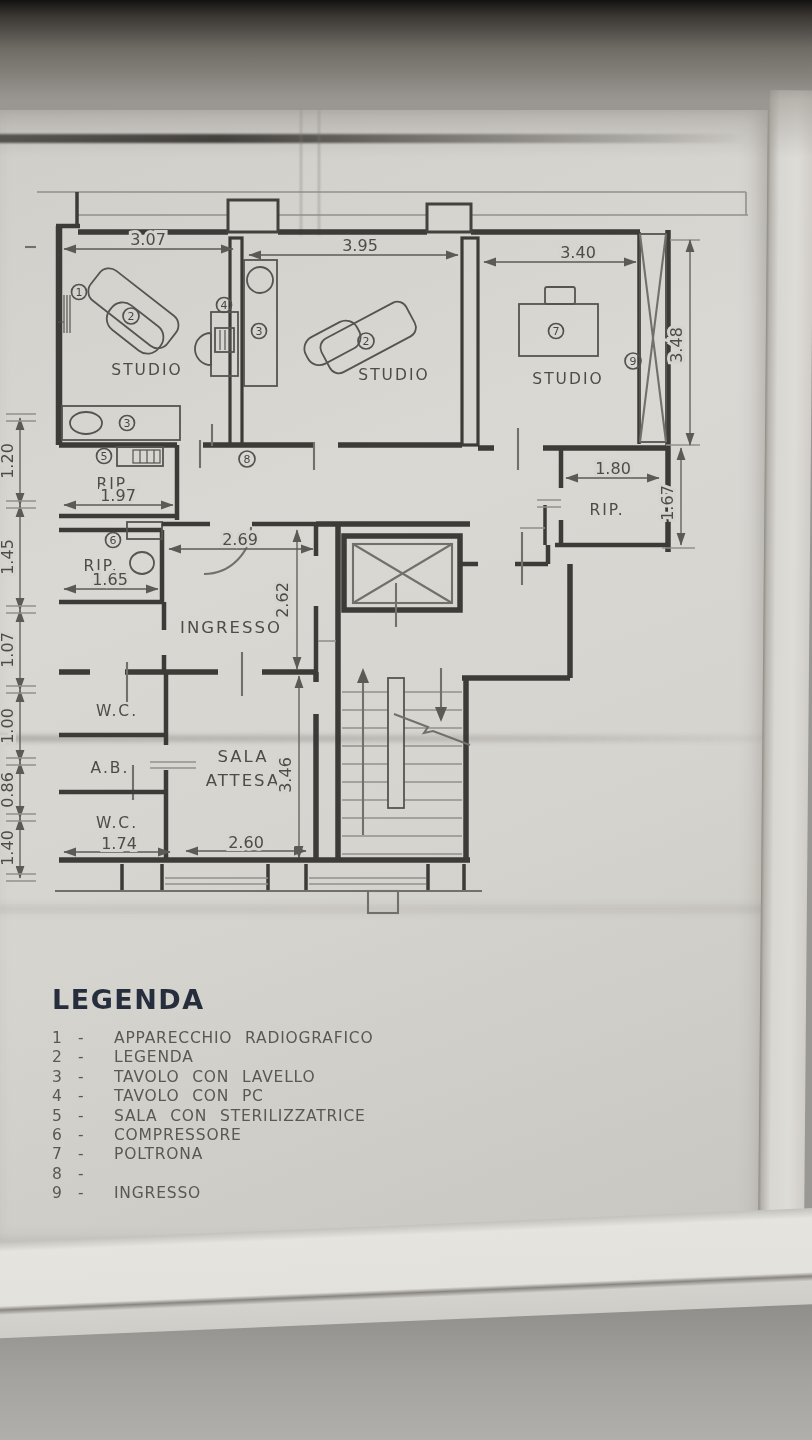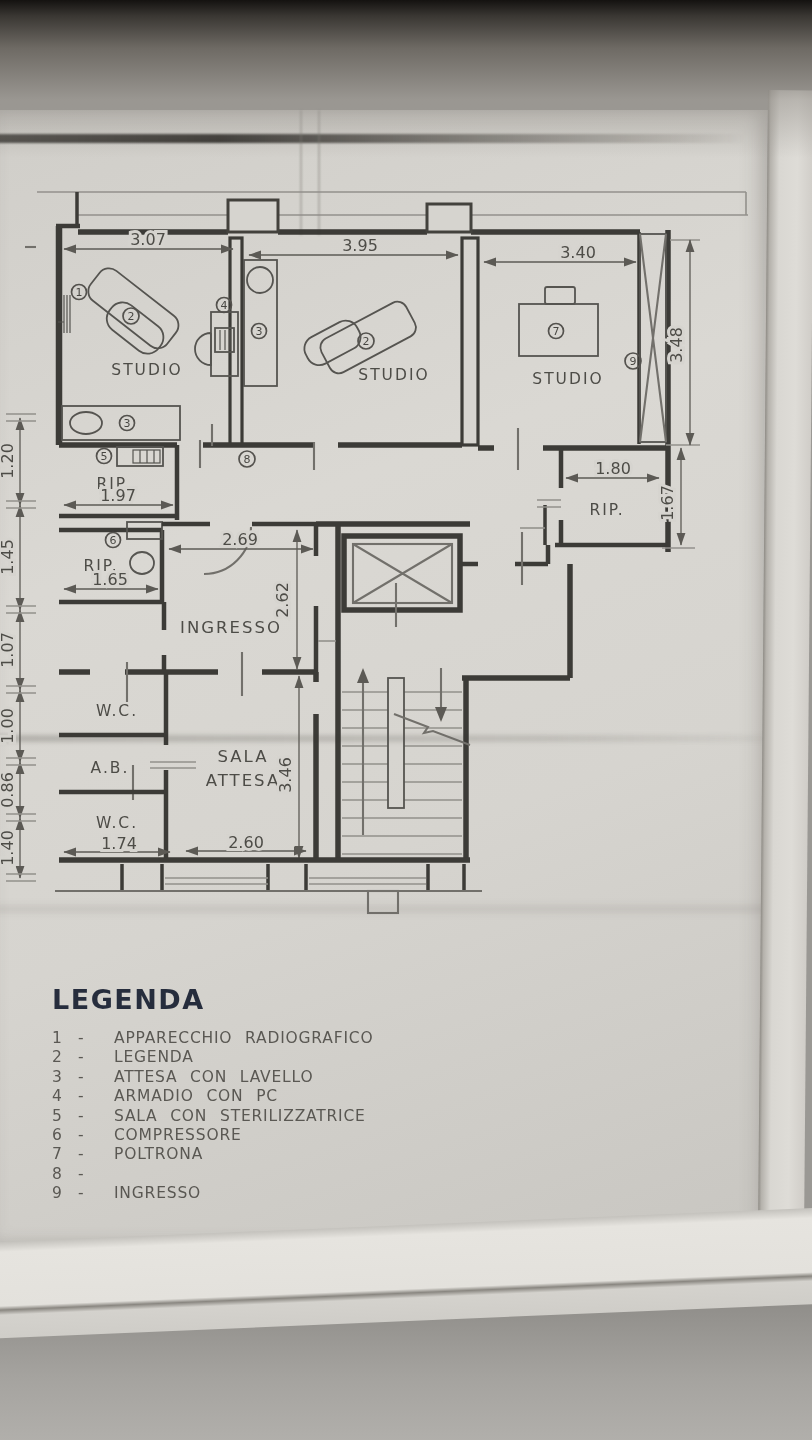--- a/index.html
+++ b/index.html
@@ -339,26 +339,26 @@
       <span class="llabel">APPARECCHIO RADIOGRAFICO</span>
     </div>
   <div class="legend-row">
       <span class="lnum">2</span>
       <span class="lsep">-</span>
       <span class="llabel">LEGENDA</span>
     </div>
   <div class="legend-row">
       <span class="lnum">3</span>
       <span class="lsep">-</span>
-      <span class="llabel">ATTESA CON LAVELLO</span>
+      <span class="llabel">TAVOLO CON LAVELLO</span>
     </div>
   <div class="legend-row">
       <span class="lnum">4</span>
       <span class="lsep">-</span>
-      <span class="llabel">ARMADIO CON PC</span>
+      <span class="llabel">TAVOLO CON PC</span>
     </div>
   <div class="legend-row">
       <span class="lnum">5</span>
       <span class="lsep">-</span>
       <span class="llabel">SALA CON STERILIZZATRICE</span>
     </div>
   <div class="legend-row">
       <span class="lnum">6</span>
       <span class="lsep">-</span>
       <span class="llabel">COMPRESSORE</span>

